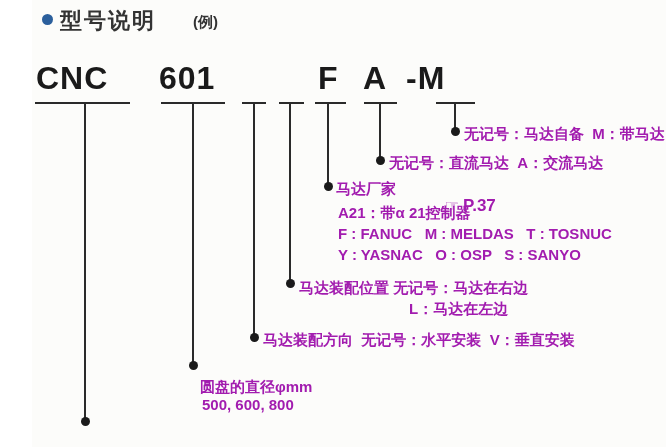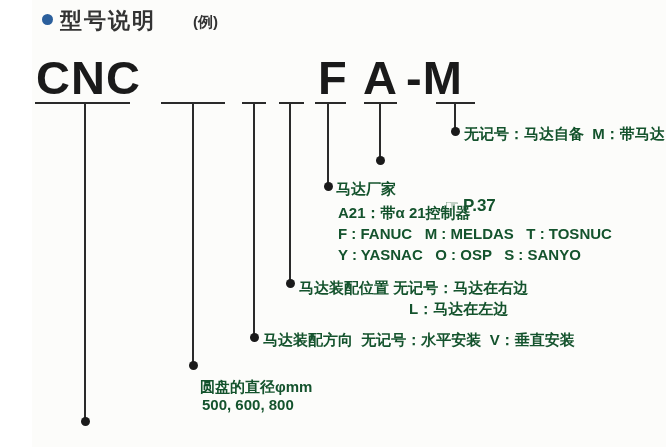--- a/index.html
+++ b/index.html
@@ -23,21 +23,21 @@
     font-size:22px;font-weight:bold;color:#333;
     letter-spacing:2px;white-space:pre;
   }
   .hdr-note{
     position:absolute;left:161px;top:13px;
     font-size:15px;font-weight:bold;color:#333;white-space:pre;
   }
   
   .seg{
     position:absolute;top:57px;
-    font-size:47px;font-weight:bold;color:#1a1a1a;
+    font-size:32px;font-weight:bold;color:#1a1a1a;
     line-height:42px;white-space:pre;letter-spacing:1px;
   }
   .seg-0{left:4px;}
   .seg-1{left:127px;}
   .seg-4{left:286px;}
   .seg-5{left:331px;}
   .seg-6{left:374px;}
   
   .uline{position:absolute;top:102px;height:2px;background:#2a2a2a;}
   .ul-0{left:3px;width:95px;}
@@ -56,21 +56,21 @@
   .ld-0{left:52px;height:318px;}
   .ld-1{left:160px;height:262px;}
   .ld-2{left:221px;height:234px;}
   .ld-3{left:257px;height:180px;}
   .ld-4{left:295px;height:83px;}
   .ld-5{left:347px;height:57px;}
   .ld-6{left:422px;height:28px;}
   
   .co{
     position:absolute;
-    font-size:15px;font-weight:600;color:#14532d;
+    font-size:15px;font-weight:600;color:#a21caf;
     line-height:18px;white-space:pre;
   }
   .co-1-0{left:432px;top:125px;}
   .co-2-0{left:357px;top:154px;}
   .co-3-title{left:304px;top:180px;}
   .co-3-ref{left:396px;top:179px;font-weight:bold;}
   .co-3-ref .hand{font-weight:normal;font-size:16px;margin-right:4px;}
   .co-3-ref .pg{font-size:17px;}
   .co-3-0{left:306px;top:204px;}
   .co-3-1{left:306px;top:225px;}
@@ -85,20 +85,21 @@
 </head>
 <body>
 
 <div class="page">
 
   <span class="hdr-bullet"></span>
   <span class="hdr-title">型号说明</span>
   <span class="hdr-note">(例)</span>
 
   <span class="seg seg-0">CNC</span>
+  <span class="seg seg-1">601</span>
   <span class="seg seg-4">F</span>
   <span class="seg seg-5">A</span>
   <span class="seg seg-6">-M</span>
 
   <div class="uline ul-0"></div>
   <div class="uline ul-1"></div>
   <div class="uline ul-2"></div>
   <div class="uline ul-3"></div>
   <div class="uline ul-4"></div>
   <div class="uline ul-5"></div>
@@ -120,20 +121,21 @@
       <span class="dot"></span>
     </div>
   <div class="leader ld-5">
       <span class="dot"></span>
     </div>
   <div class="leader ld-6">
       <span class="dot"></span>
     </div>
 
   <div class="co co-1-0">无记号：马达自备  M：带马达</div>
+  <div class="co co-2-0">无记号：直流马达  A：交流马达</div>
 
   <div class="co co-3-title">马达厂家</div>
   <div class="co co-3-ref">
     <span class="hand">☞</span><span class="pg">P.37</span>
   </div>
   <div class="co co-3-0">A21：带α 21控制器</div>
   <div class="co co-3-1">F : FANUC   M : MELDAS   T : TOSNUC</div>
   <div class="co co-3-2">Y : YASNAC   O : OSP   S : SANYO</div>
 
   <div class="co co-4-0">马达装配位置 无记号：马达在右边</div>

